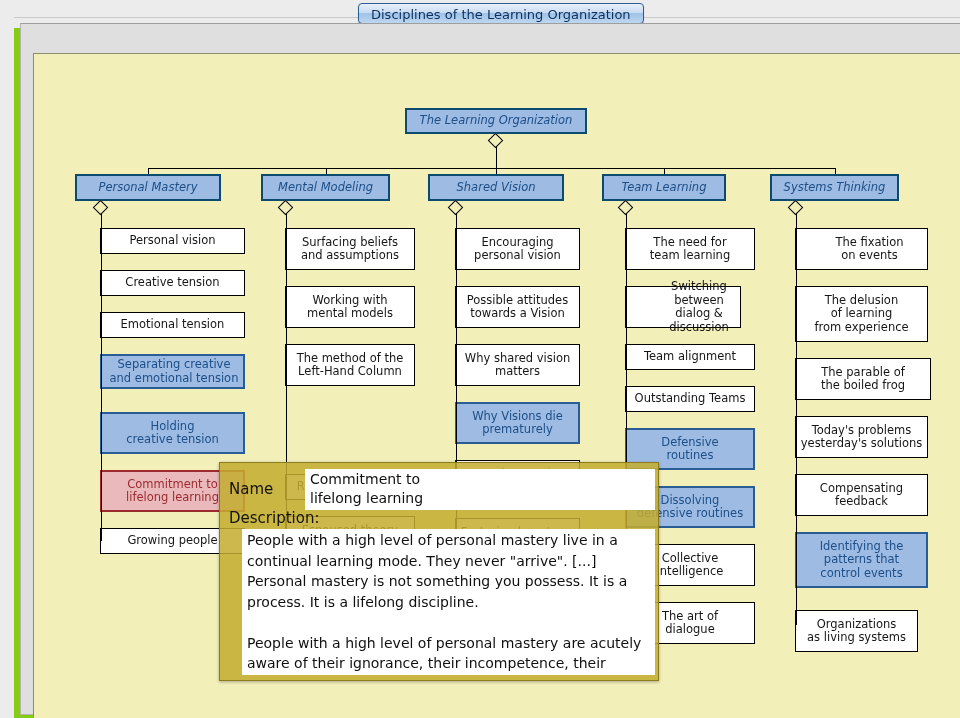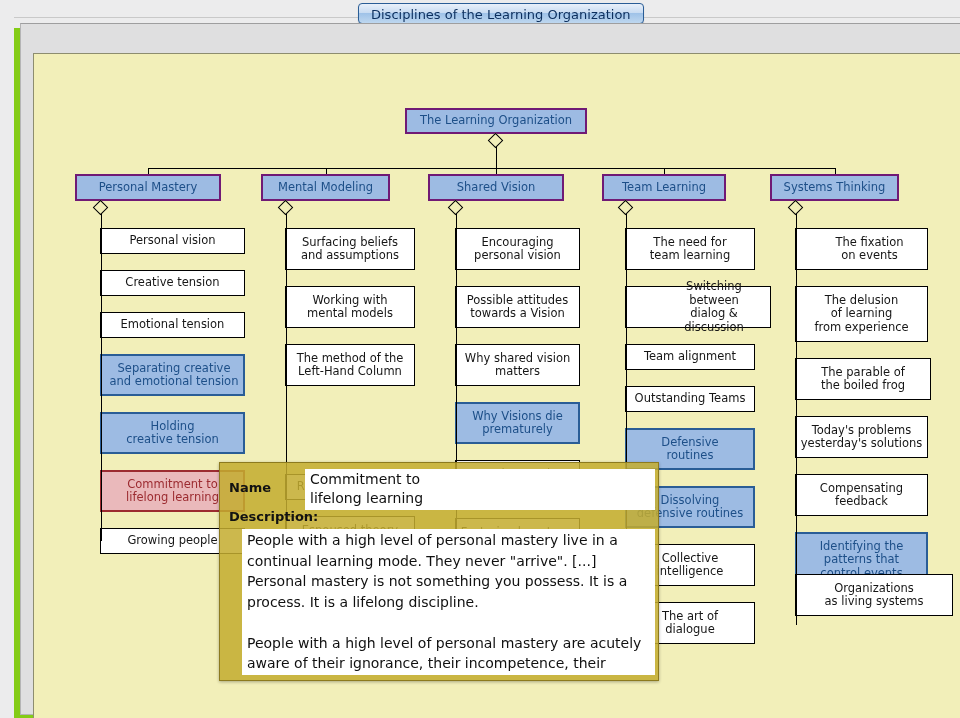--- a/index.html
+++ b/index.html
@@ -79,22 +79,23 @@
     align-items: center;
     justify-content: center;
     text-align: center;
     font-size: 11.5px;
     line-height: 13.5px;
     padding: 2px 4px;
     white-space: pre-line;
   }
   .node.root, .node.discipline {
     background: #9dbbe3;
-    border: 2px solid #701a75;
+    border: 2px solid #0c4a6e;
     color: #1d4f88;
+    font-style: italic;
   }
   .node.plain {
     background: #ffffff;
     border: 1px solid #000000;
     color: #161616;
   }
   .node.blue {
     background: #9dbbe3;
     border: 2px solid #2a5d96;
     color: #1d4f88;
@@ -111,23 +112,22 @@
     left: 205px; top: 462px;
     width: 440px; height: 219px;
     background: rgba(196,172,48,0.86);
     border: 1px solid #8c7a1f;
     box-shadow: 0 1px 3px rgba(0,0,0,.3);
     font-size: 13px;
     color: #101010;
   }
   .popup .lbl {
     position: absolute;
-    font-size: 13px;
+    font-size: 15px;
     color: #121212;
-    font-weight: bold;
   }
   .popup .lbl.name  { left: 9px;  top: 17px; }
   .popup .lbl.descr { left: 9px;  top: 46px; }
   .popup .field {
     position: absolute;
     background: #ffffff;
     color: #101010;
     font-size: 14px;
     line-height: 19px;
     padding: 1px 5px;
@@ -162,21 +162,21 @@
         <div class="line hline" style="left: 114px; top: 114px; width: 686.5px; height: 1px;"></div>
         <div class="line vline" style="left: 114px; top: 114px; width: 1px; height: 6px;"></div>
         <div class="node discipline" style="left: 41px; top: 120px; width: 146px; height: 27px;">Personal Mastery</div>
         <div class="diamond" style="left: 61px; top: 148px;"></div>
         <div class="node plain" style="left: 66px; top: 174px; width: 145px; height: 26px;">Personal vision</div>
         <div class="line hline" style="left: 67px; top: 187px; height: 1px;"></div>
         <div class="node plain" style="left: 66px; top: 216px; width: 145px; height: 26px;">Creative tension</div>
         <div class="line hline" style="left: 67px; top: 229px; height: 1px;"></div>
         <div class="node plain" style="left: 66px; top: 258px; width: 145px; height: 26px;">Emotional tension</div>
         <div class="line hline" style="left: 67px; top: 271px; height: 1px;"></div>
-        <div class="node blue" style="left: 66px; top: 300px; width: 145px; height: 42px; padding-left: 7px;">Separating creative
+        <div class="node blue" style="left: 66px; top: 300px; width: 145px; height: 35px; padding-left: 7px;">Separating creative
 and emotional tension</div>
         <div class="line hline" style="left: 67px; top: 321px; height: 1px;"></div>
         <div class="node blue" style="left: 66px; top: 358px; width: 145px; height: 42px;">Holding
 creative tension</div>
         <div class="line hline" style="left: 67px; top: 379px; height: 1px;"></div>
         <div class="node red" style="left: 66px; top: 416px; width: 145px; height: 42px;">Commitment to
 lifelong learning</div>
         <div class="line hline" style="left: 67px; top: 437px; height: 1px;"></div>
         <div class="node plain" style="left: 66px; top: 474px; width: 145px; height: 26px;">Growing people</div>
         <div class="line hline" style="left: 67px; top: 487px; height: 1px;"></div>
@@ -221,21 +221,21 @@
         <div class="node plain" style="left: 421px; top: 464px; width: 125px; height: 42px;">Fostering long-term
 commitment</div>
         <div class="line hline" style="left: 422px; top: 485px; height: 1px;"></div>
         <div class="line vline" style="left: 422px; top: 160px; width: 1px; height: 325px;"></div>
         <div class="line vline" style="left: 630px; top: 114px; width: 1px; height: 6px;"></div>
         <div class="node discipline" style="left: 568px; top: 120px; width: 124px; height: 27px;">Team Learning</div>
         <div class="diamond" style="left: 586px; top: 148px;"></div>
         <div class="node plain" style="left: 591px; top: 174px; width: 130px; height: 42px;">The need for
 team learning</div>
         <div class="line hline" style="left: 592px; top: 195px; height: 1px;"></div>
-        <div class="node plain" style="left: 591px; top: 232px; width: 146px; height: 42px; padding-left: 36px;">Switching between
+        <div class="node plain" style="left: 591px; top: 232px; width: 116px; height: 42px; padding-left: 36px;">Switching between
 dialog &amp; discussion</div>
         <div class="line hline" style="left: 592px; top: 253px; height: 1px;"></div>
         <div class="node plain" style="left: 591px; top: 290px; width: 130px; height: 26px;">Team alignment</div>
         <div class="line hline" style="left: 592px; top: 303px; height: 1px;"></div>
         <div class="node plain" style="left: 591px; top: 332px; width: 130px; height: 26px;">Outstanding Teams</div>
         <div class="line hline" style="left: 592px; top: 345px; height: 1px;"></div>
         <div class="node blue" style="left: 591px; top: 374px; width: 130px; height: 42px;">Defensive
 routines</div>
         <div class="line hline" style="left: 592px; top: 395px; height: 1px;"></div>
         <div class="node blue" style="left: 591px; top: 432px; width: 130px; height: 42px;">Dissolving
@@ -264,21 +264,21 @@
         <div class="node plain" style="left: 761px; top: 362px; width: 133px; height: 42px;">Today's problems
 yesterday's solutions</div>
         <div class="line hline" style="left: 762px; top: 383px; height: 1px;"></div>
         <div class="node plain" style="left: 761px; top: 420px; width: 133px; height: 42px;">Compensating
 feedback</div>
         <div class="line hline" style="left: 762px; top: 441px; height: 1px;"></div>
         <div class="node blue" style="left: 761px; top: 478px; width: 133px; height: 56px;">Identifying the
 patterns that
 control events</div>
         <div class="line hline" style="left: 762px; top: 506px; height: 1px;"></div>
-        <div class="node plain" style="left: 761px; top: 520px; width: 158px; height: 42px;">Organizations
+        <div class="node plain" style="left: 761px; top: 556px; width: 123px; height: 42px;">Organizations
 as living systems</div>
         <div class="line hline" style="left: 762px; top: 571px; height: 1px;"></div>
         <div class="line vline" style="left: 762px; top: 160px; width: 1px; height: 411px;"></div>
       </div>
   </div>
 
   <div class="popup">
     <div class="lbl name">Name</div>
     <div class="field namefield">Commitment to
 lifelong learning</div>

